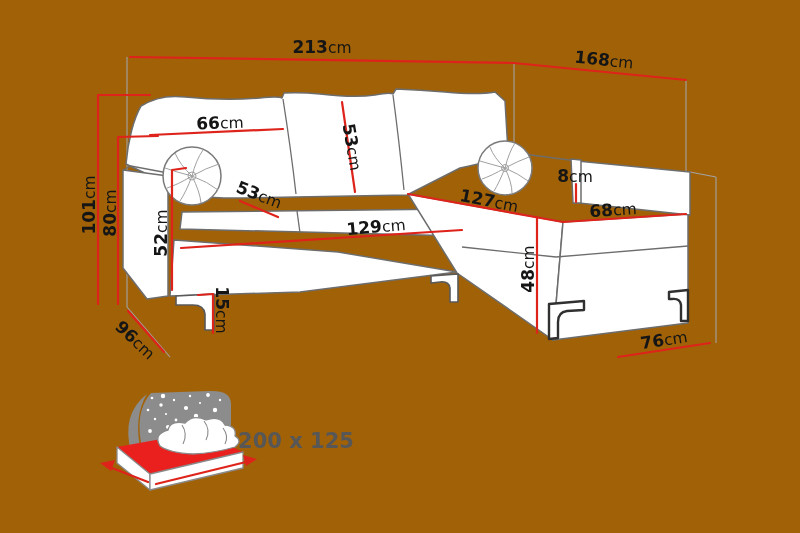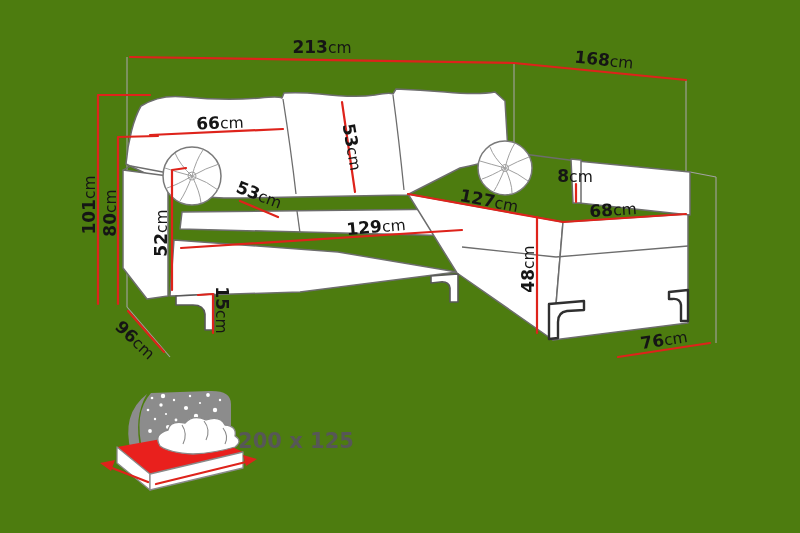--- a/index.html
+++ b/index.html
@@ -1,20 +1,20 @@
 <!DOCTYPE html>
 <html style="--accent: #de231b; --outline: #6d6d6d; --box: #a3a3a3; --label: #151515; --icon-gray: #8c8c8c; --bed-red: #e9201d; --icon-text: #575757;"><head>
 <meta charset="utf-8">
 <style>
   :root{
     --accent:#de231b; --outline:#6d6d6d; --box:#a3a3a3; --label:#151515;
     --icon-gray:#8c8c8c; --bed-red:#e9201d; --icon-text:#575757;
   }
   html,body{margin:0;padding:0;background:#ffffff;}
-  .stage{width:800px;height:533px;background:#4d7c0f;overflow:hidden;}
+  .stage{width:800px;height:533px;background:#a16207;overflow:hidden;}
   svg{display:block;}
   text{font-family:"DejaVu Sans","Liberation Sans",sans-serif;}
   .dim{stroke:var(--accent);stroke-width:2.2;fill:none;stroke-linecap:round;}
   .box{stroke:var(--box);stroke-width:1.1;fill:none;}
   .sofa{fill:#ffffff;stroke:var(--outline);stroke-width:1.5;stroke-linejoin:round;}
   .sline{fill:none;stroke:var(--outline);stroke-width:1.3;}
   .leg{fill:#ffffff;stroke:#595959;stroke-width:1.6;stroke-linejoin:round;}
   .legd{fill:#ffffff;stroke:#303030;stroke-width:2.4;stroke-linejoin:round;}
   .pillow{fill:#ffffff;stroke:#7a7a7a;stroke-width:1.5;}
   .pleat{fill:none;stroke:#a0a0a0;stroke-width:1;}

